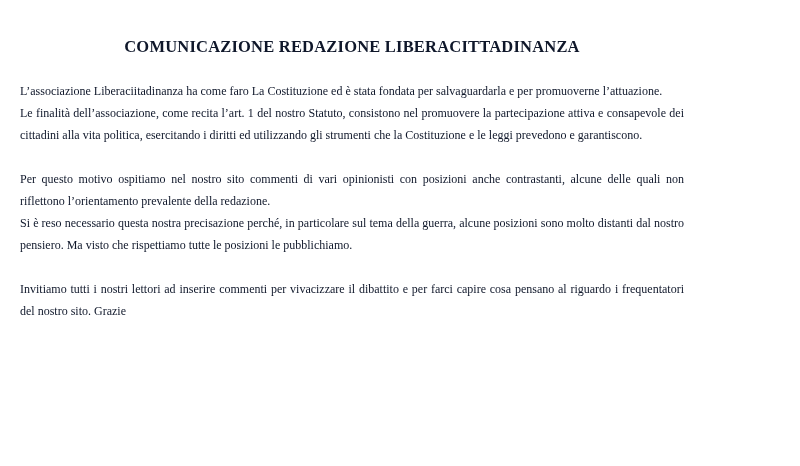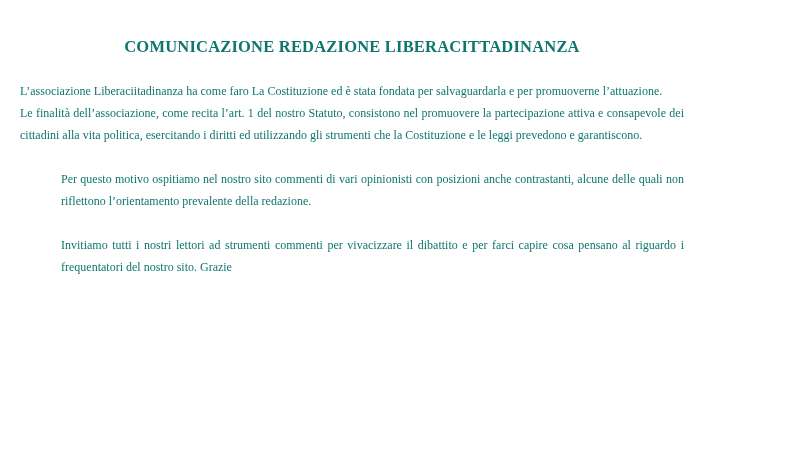--- a/index.html
+++ b/index.html
@@ -6,39 +6,38 @@
     margin: 0;
     padding: 0;
     background: #ffffff;
   }
   .page {
     position: relative;
     width: 704px;
     height: 466px;
     box-sizing: border-box;
     background: #ffffff;
-    color: #0f766e;
+    color: #0f172a;
     font-family: "Liberation Serif", "DejaVu Serif", serif;
     padding: 14px 20px 0 20px;
     overflow: hidden;
   }
   .doc-title {
     margin: 22px 0 22px 0;
     font-size: 16.5px;
     line-height: 22px;
     font-weight: bold;
     text-align: center;
     letter-spacing: 0.2px;
   }
   .section {
     margin: 0;
   }
   .section + .section {
     margin-top: 22px; 
-    margin-left: 41px;
   }
   .para {
     margin: 0;
     font-size: 12px;
     line-height: 22px;
     text-align: justify;
   }
 </style>
 </head>
 <body>
@@ -47,19 +46,20 @@
 
   <h1 class="doc-title">COMUNICAZIONE REDAZIONE LIBERACITTADINANZA</h1>
 
   <div class="section">
     <p class="para">L’associazione Liberaciitadinanza ha come faro La Costituzione ed è stata fondata per salvaguardarla e per promuoverne l’attuazione.</p>
     <p class="para">Le finalità dell’associazione, come recita l’art. 1 del nostro Statuto, consistono nel promuovere la partecipazione attiva e consapevole dei cittadini alla vita politica, esercitando i diritti ed utilizzando gli strumenti che la Costituzione e le leggi prevedono e garantiscono.</p>
   </div>
 
   <div class="section">
     <p class="para">Per questo motivo ospitiamo nel nostro sito commenti di vari opinionisti con posizioni anche contrastanti, alcune delle quali  non riflettono l’orientamento prevalente della redazione.</p>
+    <p class="para">Si è reso necessario questa nostra precisazione perché, in particolare sul tema della guerra, alcune posizioni sono  molto distanti dal nostro pensiero. Ma visto che rispettiamo tutte le posizioni le pubblichiamo.</p>
   </div>
 
   <div class="section">
-    <p class="para">Invitiamo tutti i nostri lettori ad strumenti commenti per vivacizzare il dibattito e per farci capire cosa pensano al riguardo i frequentatori del nostro sito. Grazie</p>
+    <p class="para">Invitiamo tutti i nostri lettori ad inserire commenti per vivacizzare il dibattito e per farci capire cosa pensano al riguardo i frequentatori del nostro sito. Grazie</p>
   </div>
 
 </div>
 
 </body></html>

